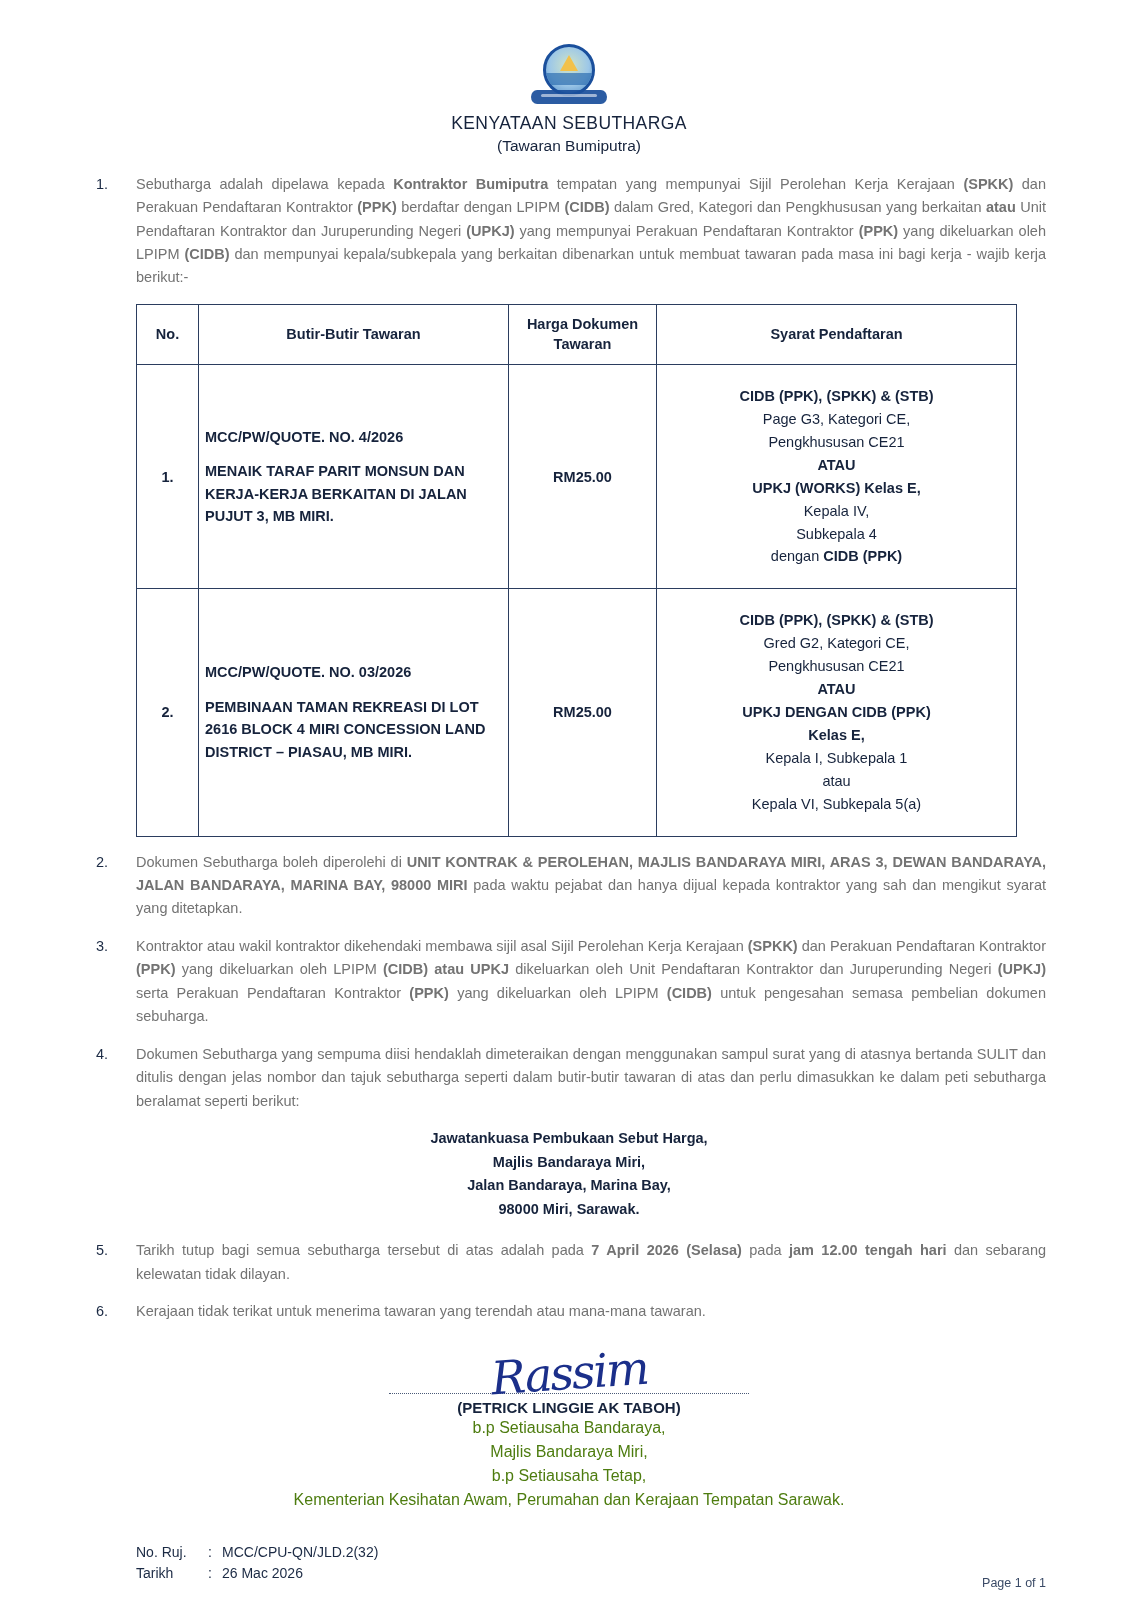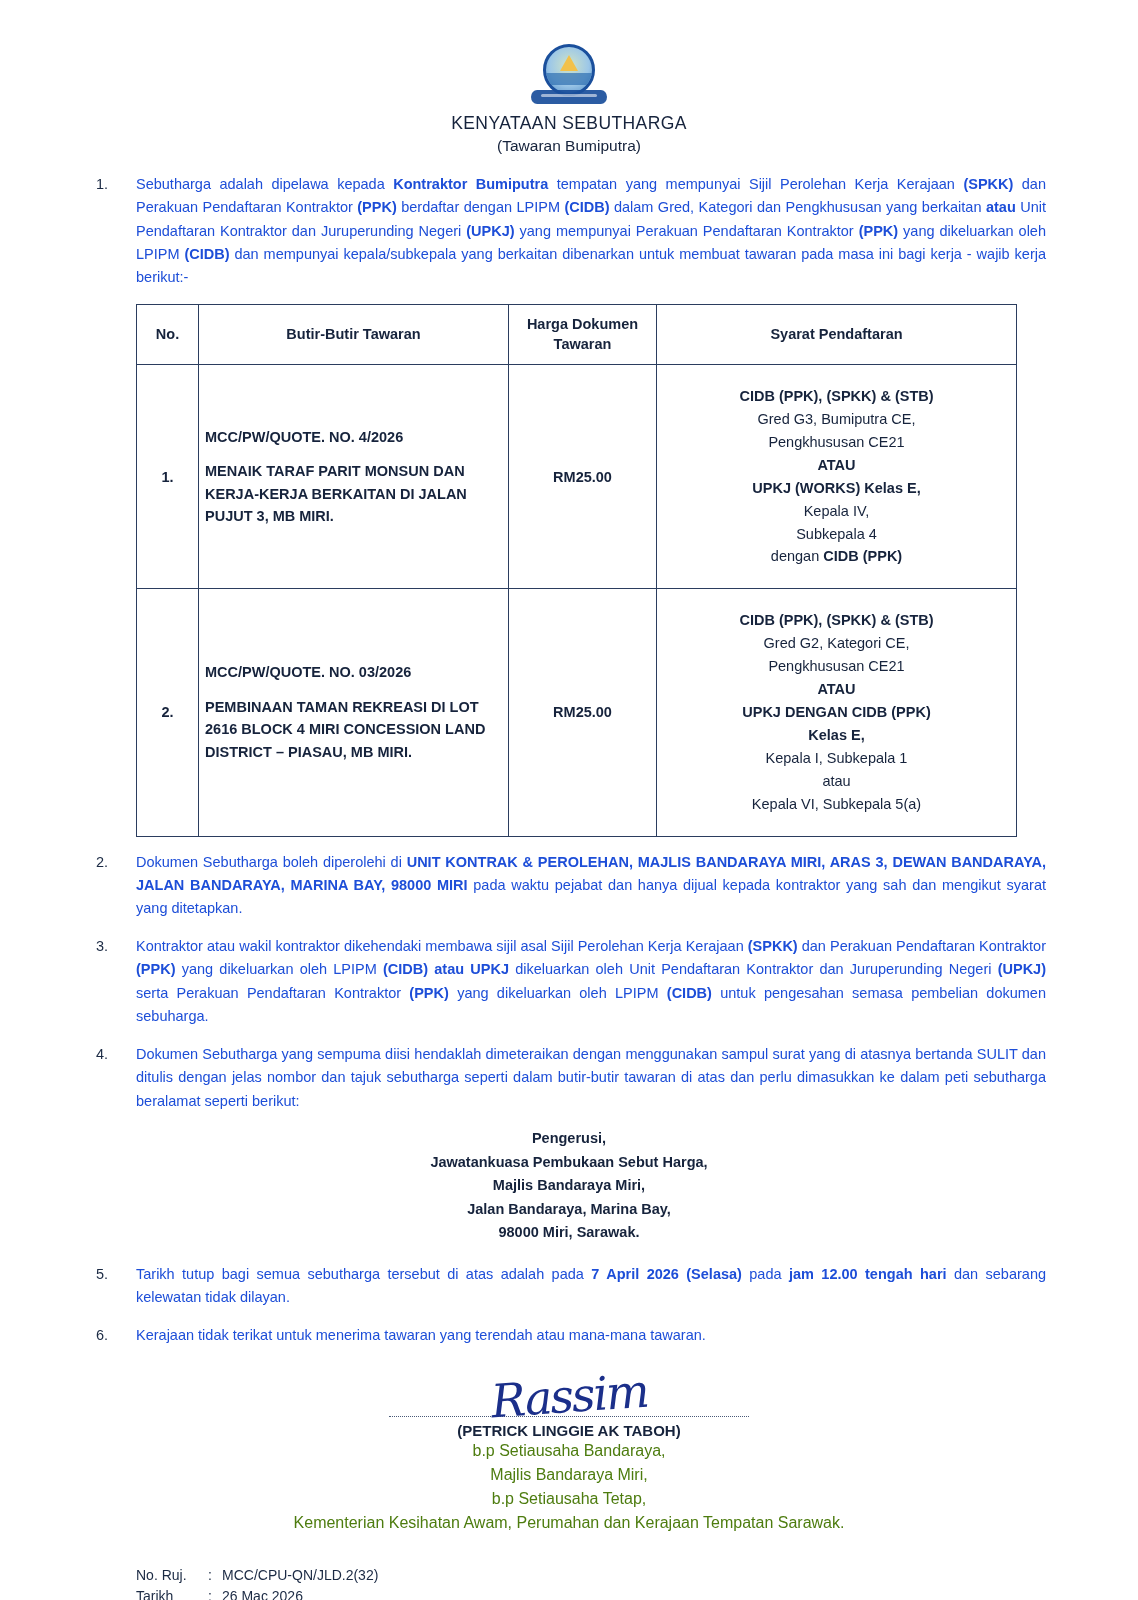--- a/index.html
+++ b/index.html
@@ -110,21 +110,21 @@
     font-size: 14.5px;
     line-height: 1.62;
     padding-left: 4px;
     box-sizing: border-box;
   }
   .clause .body {
     flex: 1;
     font-size: 14.5px;
     line-height: 1.62;
     text-align: justify;
-    color: #1d4ed8;
+    color: #737373;
   }
   b, .b { font-weight: bold; }
 
   
   table.quote-table {
     border-collapse: collapse;
     width: 880px;
     margin: 10px 0 14px 44px;
     table-layout: fixed;
   }
@@ -262,21 +262,21 @@
     <tbody>
         <tr>
           <td class="cell-no">1.</td>
           <td class="cell-item">
             <div class="ref">MCC/PW/QUOTE. NO. 4/2026</div>
             <div class="desc">MENAIK TARAF PARIT MONSUN DAN KERJA-KERJA BERKAITAN DI JALAN PUJUT 3, MB MIRI.</div>
           </td>
           <td class="cell-price">RM25.00</td>
           <td class="cell-req">
             <div class="strong">CIDB (PPK), (SPKK) &amp; (STB)</div>
-            <div>Gred G3, Bumiputra CE,</div>
+            <div>Page G3, Kategori CE,</div>
             <div>Pengkhususan CE21</div>
             <div class="strong">ATAU</div>
             <div class="strong">UPKJ (WORKS) Kelas E,</div>
             <div>Kepala IV,</div>
             <div>Subkepala 4</div>
             <div>dengan <span class="strong">CIDB (PPK)</span></div>
           </td>
         </tr>
         <tr>
           <td class="cell-no">2.</td>
@@ -309,21 +309,20 @@
     <div class="num">3.</div>
     <div class="body"><span>Kontraktor atau wakil kontraktor dikehendaki membawa sijil asal Sijil Perolehan Kerja Kerajaan </span><span class="b">(SPKK)</span><span> dan Perakuan Pendaftaran Kontraktor </span><span class="b">(PPK)</span><span> yang dikeluarkan oleh LPIPM </span><span class="b">(CIDB) atau UPKJ</span><span> dikeluarkan oleh Unit Pendaftaran Kontraktor dan Juruperunding Negeri </span><span class="b">(UPKJ)</span><span> serta Perakuan Pendaftaran Kontraktor </span><span class="b">(PPK)</span><span> yang dikeluarkan oleh LPIPM </span><span class="b">(CIDB)</span><span> untuk pengesahan semasa pembelian dokumen sebuharga.</span></div>
   </div>
 
   <div class="clause">
     <div class="num">4.</div>
     <div class="body"><span>Dokumen Sebutharga yang sempuma diisi hendaklah dimeteraikan dengan menggunakan sampul surat yang di atasnya bertanda SULIT dan ditulis dengan jelas nombor dan tajuk sebutharga seperti dalam butir-butir tawaran di atas dan perlu dimasukkan ke dalam peti sebutharga beralamat seperti berikut:</span></div>
   </div>
 
   <div class="address-block">
-      <div>Pengerusi,</div>
       <div>Jawatankuasa Pembukaan Sebut Harga,</div>
       <div>Majlis Bandaraya Miri,</div>
       <div>Jalan Bandaraya, Marina Bay,</div>
       <div>98000 Miri, Sarawak.</div>
     </div>
 
   <div class="clause">
     <div class="num">5.</div>
     <div class="body"><span>Tarikh tutup bagi semua sebutharga tersebut di atas adalah pada </span><span class="b">7 April 2026 (Selasa)</span><span> pada </span><span class="b">jam 12.00 tengah hari</span><span> dan sebarang kelewatan tidak dilayan.</span></div>
   </div>

